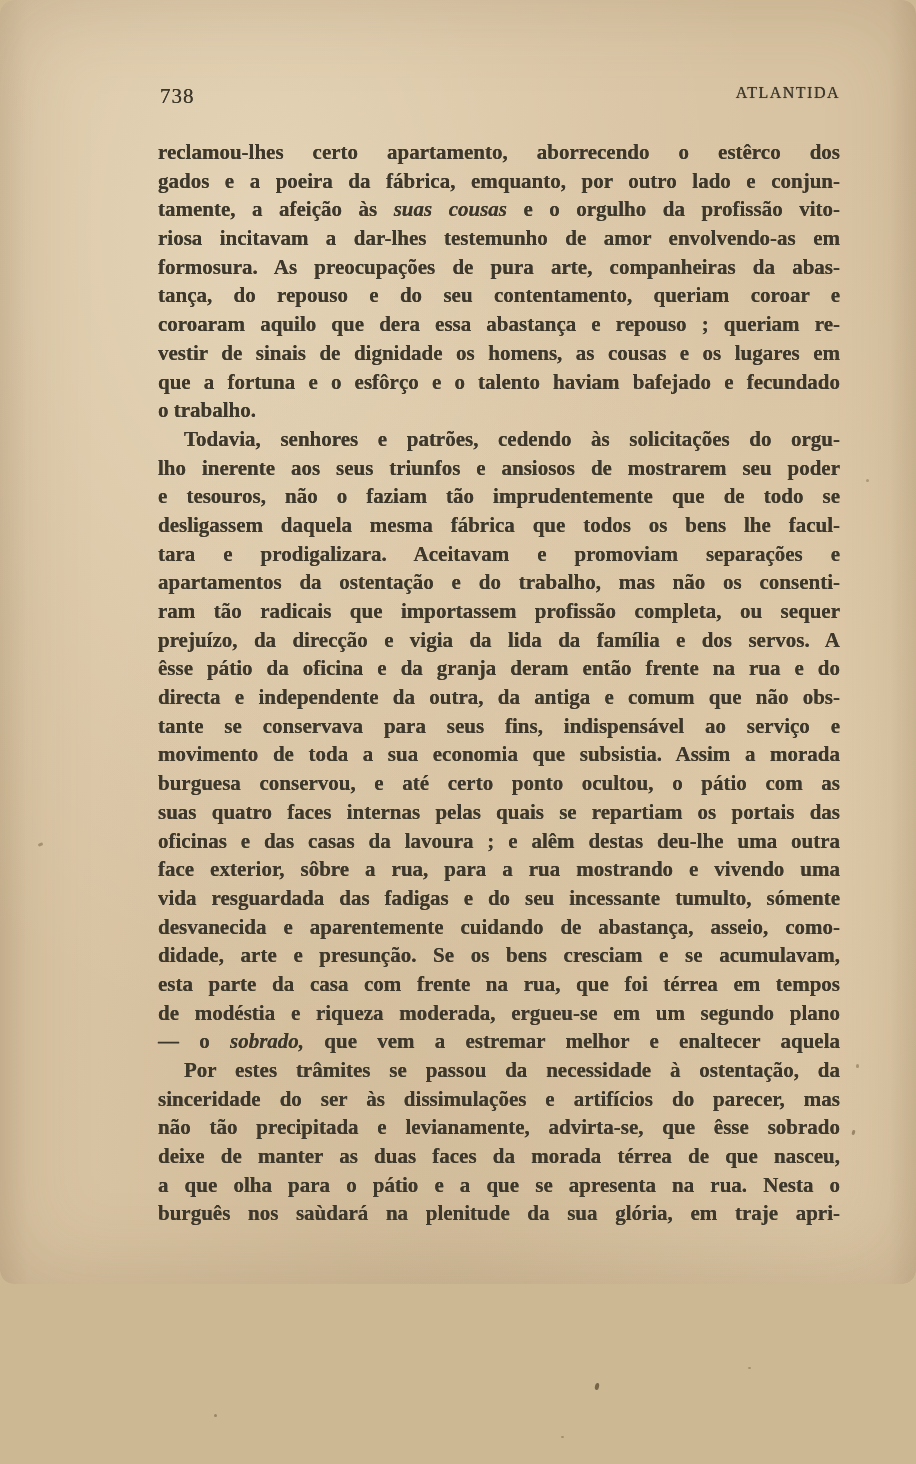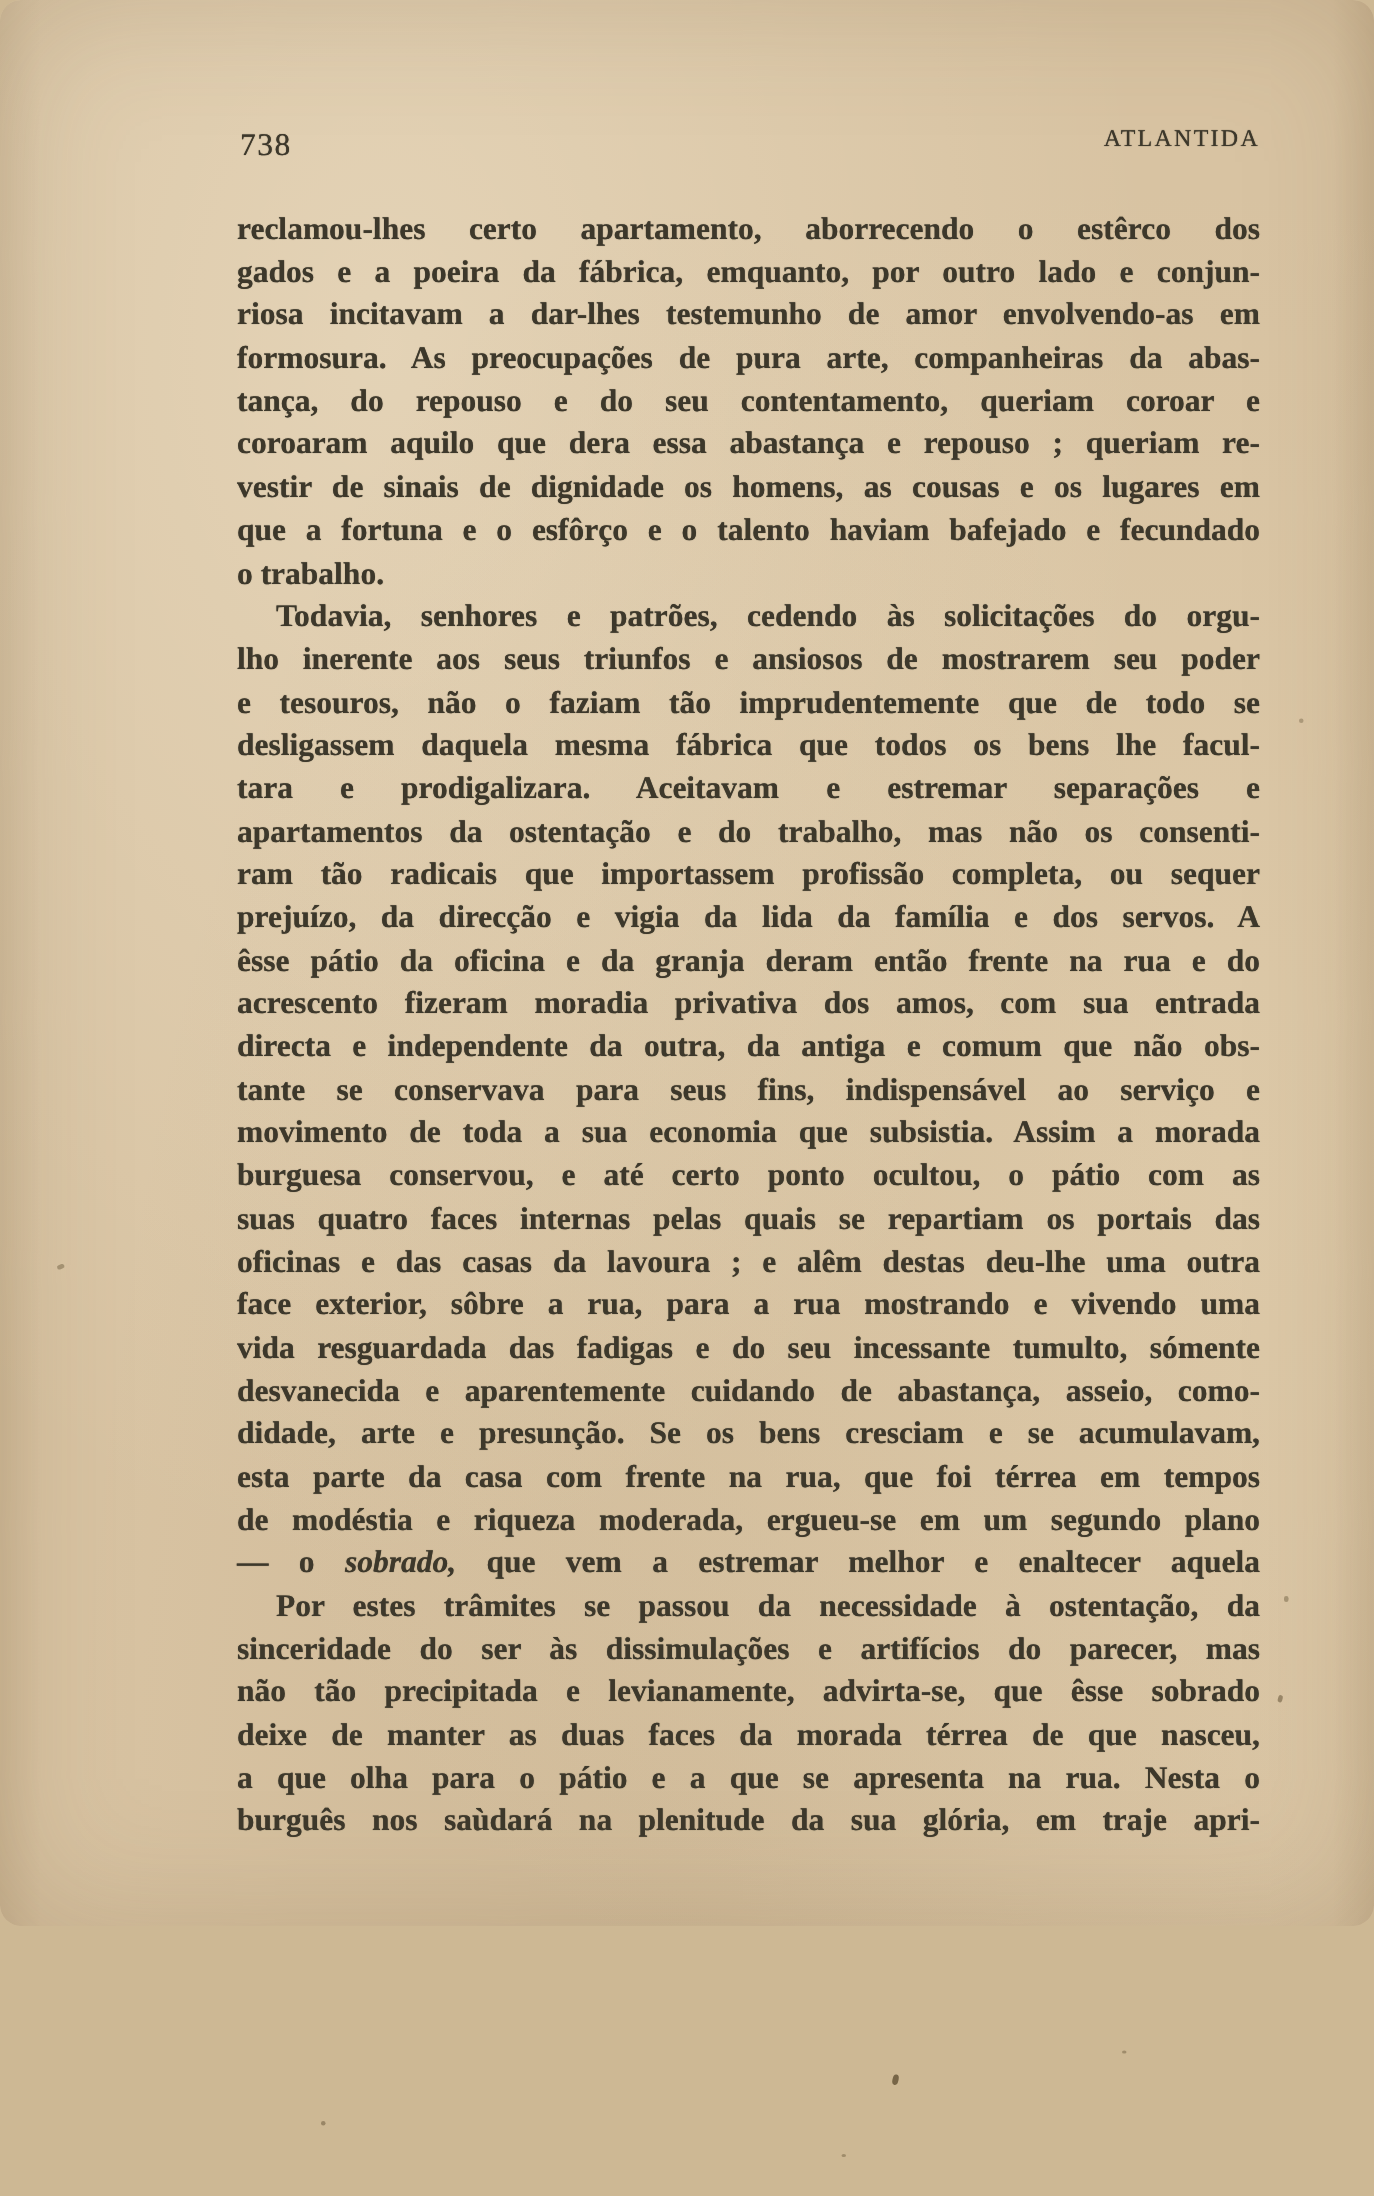--- a/index.html
+++ b/index.html
@@ -66,39 +66,39 @@
 
   <div class="running-head">
     <span class="folio">738</span>
     <span class="head-title">ATLANTIDA</span>
   </div>
 
   <div class="text-block">
       <div class="paragraph">
         <div class="line"><span>reclamou-lhes certo apartamento, aborrecendo o estêrco dos</span></div>
         <div class="line"><span>gados e a poeira da fábrica, emquanto, por outro lado e conjun-</span></div>
+        <div class="line"><span>tamente, a afeição às </span><i>suas cousas</i><span> e o orgulho da profissão vito-</span></div>
         <div class="line"><span>riosa incitavam a dar-lhes testemunho de amor envolvendo-as em</span></div>
         <div class="line"><span>formosura. As preocupações de pura arte, companheiras da abas-</span></div>
         <div class="line"><span>tança, do repouso e do seu contentamento, queriam coroar e</span></div>
         <div class="line"><span>coroaram aquilo que dera essa abastança e repouso ; queriam re-</span></div>
         <div class="line"><span>vestir de sinais de dignidade os homens, as cousas e os lugares em</span></div>
         <div class="line"><span>que a fortuna e o esfôrço e o talento haviam bafejado e fecundado</span></div>
         <div class="line flush"><span>o trabalho.</span></div>
       </div>
       <div class="paragraph">
         <div class="line indent"><span>Todavia, senhores e patrões, cedendo às solicitações do orgu-</span></div>
         <div class="line"><span>lho inerente aos seus triunfos e ansiosos de mostrarem seu poder</span></div>
         <div class="line"><span>e tesouros, não o faziam tão imprudentemente que de todo se</span></div>
         <div class="line"><span>desligassem daquela mesma fábrica que todos os bens lhe facul-</span></div>
-        <div class="line"><span>tara e prodigalizara. Aceitavam e estremar separações e</span></div>
+        <div class="line"><span>tara e prodigalizara. Aceitavam e promoviam separações e</span></div>
         <div class="line"><span>apartamentos da ostentação e do trabalho, mas não os consenti-</span></div>
         <div class="line"><span>ram tão radicais que importassem profissão completa, ou sequer</span></div>
         <div class="line"><span>prejuízo, da direcção e vigia da lida da família e dos servos. A</span></div>
         <div class="line"><span>êsse pátio da oficina e da granja deram então frente na rua e do</span></div>
-        <div class="line"><span>acrescento fizeram moradia privativa dos amos, com sua entrada</span></div>
         <div class="line"><span>directa e independente da outra, da antiga e comum que não obs-</span></div>
         <div class="line"><span>tante se conservava para seus fins, indispensável ao serviço e</span></div>
         <div class="line"><span>movimento de toda a sua economia que subsistia. Assim a morada</span></div>
         <div class="line"><span>burguesa conservou, e até certo ponto ocultou, o pátio com as</span></div>
         <div class="line"><span>suas quatro faces internas pelas quais se repartiam os portais das</span></div>
         <div class="line"><span>oficinas e das casas da lavoura ; e alêm destas deu-lhe uma outra</span></div>
         <div class="line"><span>face exterior, sôbre a rua, para a rua mostrando e vivendo uma</span></div>
         <div class="line"><span>vida resguardada das fadigas e do seu incessante tumulto, sómente</span></div>
         <div class="line"><span>desvanecida e aparentemente cuidando de abastança, asseio, como-</span></div>
         <div class="line"><span>didade, arte e presunção. Se os bens cresciam e se acumulavam,</span></div>

